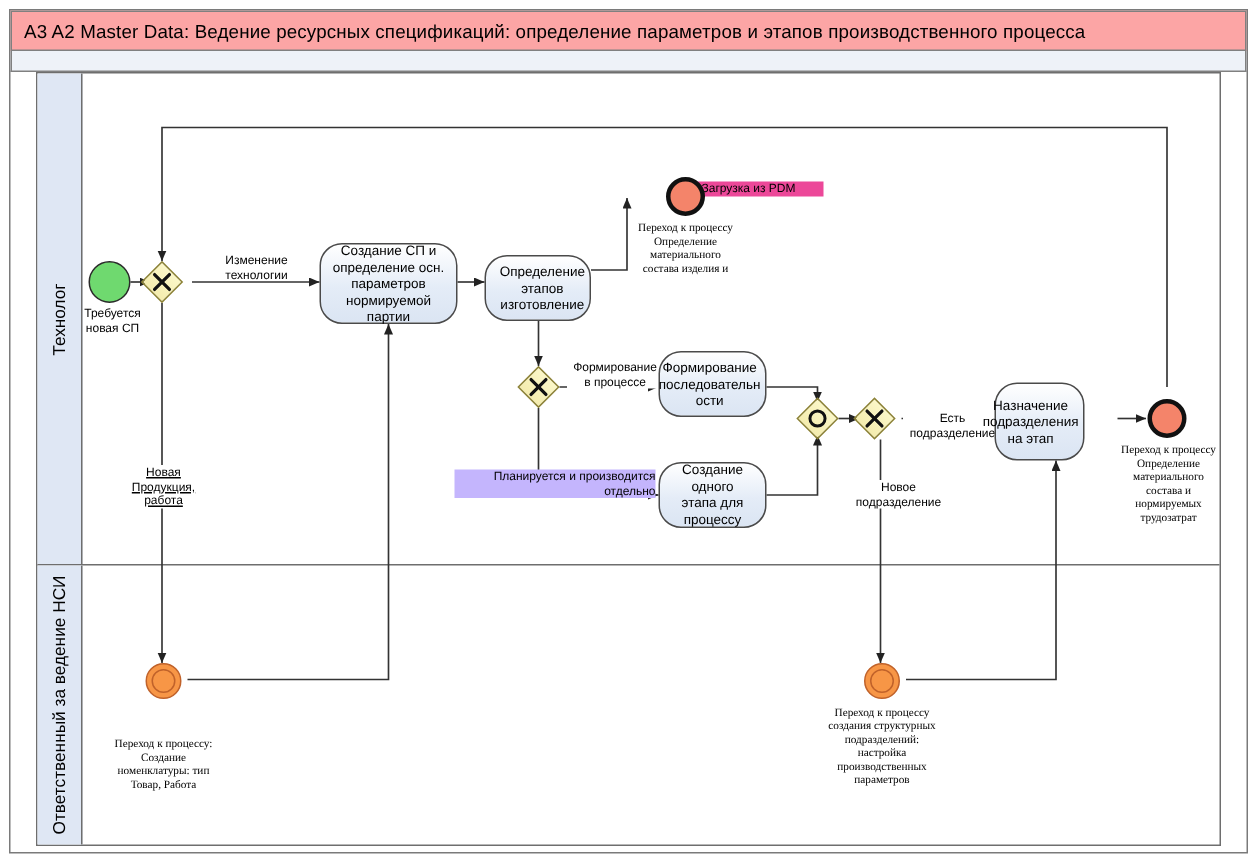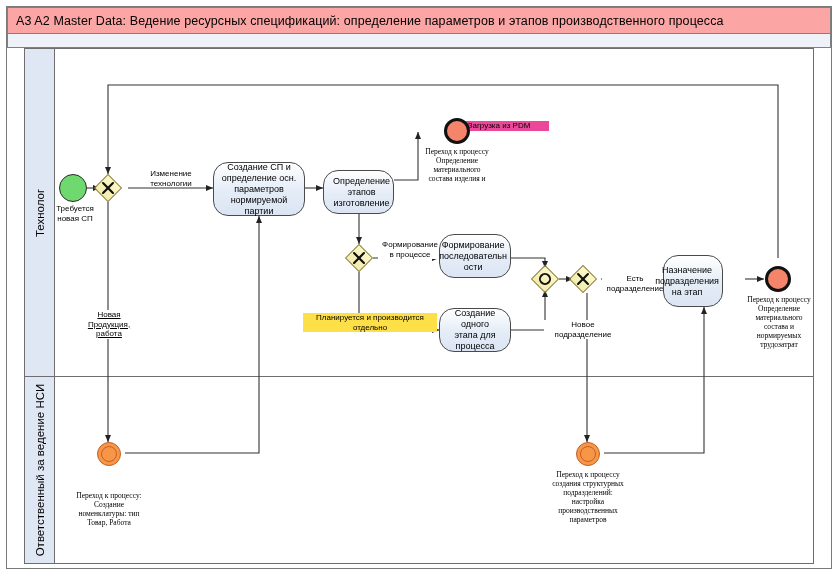--- a/index.html
+++ b/index.html
@@ -158,54 +158,54 @@
       <g transform="rotate(-45 10 10)" stroke="#111" stroke-width="2.4" stroke-linecap="round">
         <line x1="4.5" y1="4.5" x2="15.5" y2="15.5"></line>
           <line x1="15.5" y1="4.5" x2="4.5" y2="15.5"></line>
       </g>
     </svg>
   </div>
 
   <div class="lbl" style="left:378px;top:240px;width:64px;white-space:pre-line;background:#fff;">Формирование
 в процессе</div>
 
-  <div class="lbl" style="left:303px;top:313px;width:134px;white-space:pre-line;background:#fde047;">Планируется и производится
+  <div class="lbl" style="left:303px;top:313px;width:134px;white-space:pre-line;background:#c4b5fd;text-align:right;">Планируется и производится
 отдельно</div>
 
   <div class="node task" style="left:439px;top:234px;width:72px;height:44px;">
     <span style="white-space:pre-line;">Формирование
 последовательн
 ости</span>
   </div>
 
   <div class="node task" style="left:439px;top:308px;width:72px;height:44px;">
     <span style="white-space:pre-line;">Создание одного
 этапа для
-процесса</span>
+процессу</span>
   </div>
 
   <div class="node gw" style="left:535px;top:269px;width:20px;height:20px;">
     <svg class="gw-mark" viewBox="0 0 20 20">
       <circle cx="10" cy="10" r="5.6" fill="none" stroke="#111" stroke-width="2.2"></circle>
     </svg>
   </div>
 
   <div class="node gw" style="left:573px;top:269px;width:20px;height:20px;">
     <svg class="gw-mark" viewBox="0 0 20 20">
       <g transform="rotate(-45 10 10)" stroke="#111" stroke-width="2.4" stroke-linecap="round">
         <line x1="4.5" y1="4.5" x2="15.5" y2="15.5"></line>
           <line x1="15.5" y1="4.5" x2="4.5" y2="15.5"></line>
       </g>
     </svg>
   </div>
 
   <div class="lbl" style="left:602px;top:262px;width:66px;white-space:pre-line;background:#fff;margin-top:12px;">Есть
 подразделение</div>
 
-  <div class="lbl" style="left:544px;top:320px;width:78px;white-space:pre-line;background:#fff;">Новое
+  <div class="lbl" style="left:560px;top:320px;width:78px;white-space:pre-line;background:#fff;">Новое
 подразделение</div>
 
   <div class="node task" style="left:663px;top:255px;width:60px;height:52px;">
     <span style="white-space:pre-line;">Назначение
 подразделения
 на этап</span>
   </div>
 
   <div class="node ev ev-end" style="left:765px;top:266px;width:26px;height:26px;"></div>
   <div class="lbl lbl-s" style="left:733px;top:295px;width:92px;white-space:pre-line;">Переход к процессу

